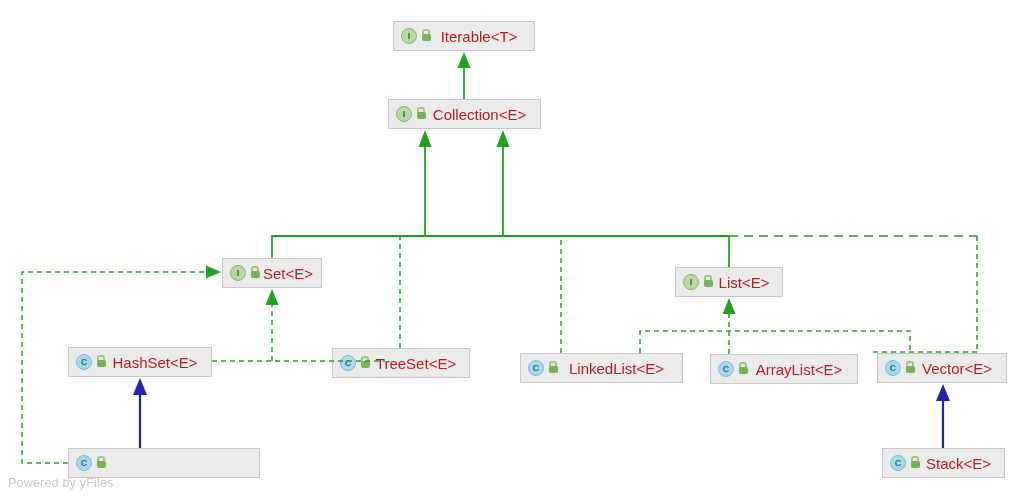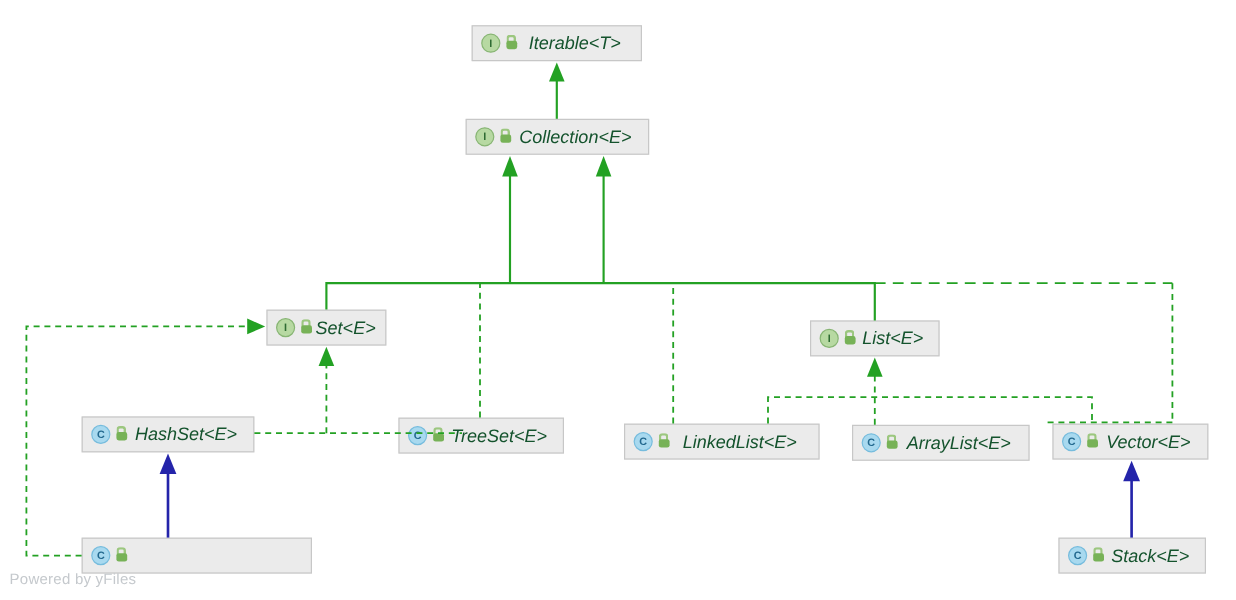--- a/index.html
+++ b/index.html
@@ -24,21 +24,21 @@
   .lock::after{
     content:"";position:absolute;left:0;bottom:0;width:9px;height:7px;
     background:#77b257;border-radius:2px;
   }
   .lock::before{
     content:"";position:absolute;left:0;top:-3px;width:4px;height:5px;
     border:2px solid #9cc77f;border-bottom:none;border-radius:3px 3px 0 0;
   }
   .nlabel{
     flex:1 1 auto;text-align:center;white-space:nowrap;
-    font-size:15px;color:#14532d;padding:0 2px;font-style:italic;
+    font-size:15px;color:#b91c1c;padding:0 2px;
   }
   
   #edges{position:absolute;left:0;top:0;pointer-events:none;}
   .g-solid{stroke:#23a123;stroke-width:1.8;fill:none;}
   .g-dash{stroke:#23a123;stroke-width:1.5;fill:none;stroke-dasharray:5 4;}
   .g-dash-long{stroke:#23a123;stroke-width:1.5;fill:none;stroke-dasharray:9 6;}
   .g-head{fill:#23a123;stroke:none;}
   .b-solid{stroke:#2424aa;stroke-width:2.2;fill:none;}
   .b-head{fill:#2424aa;stroke:none;}
   

